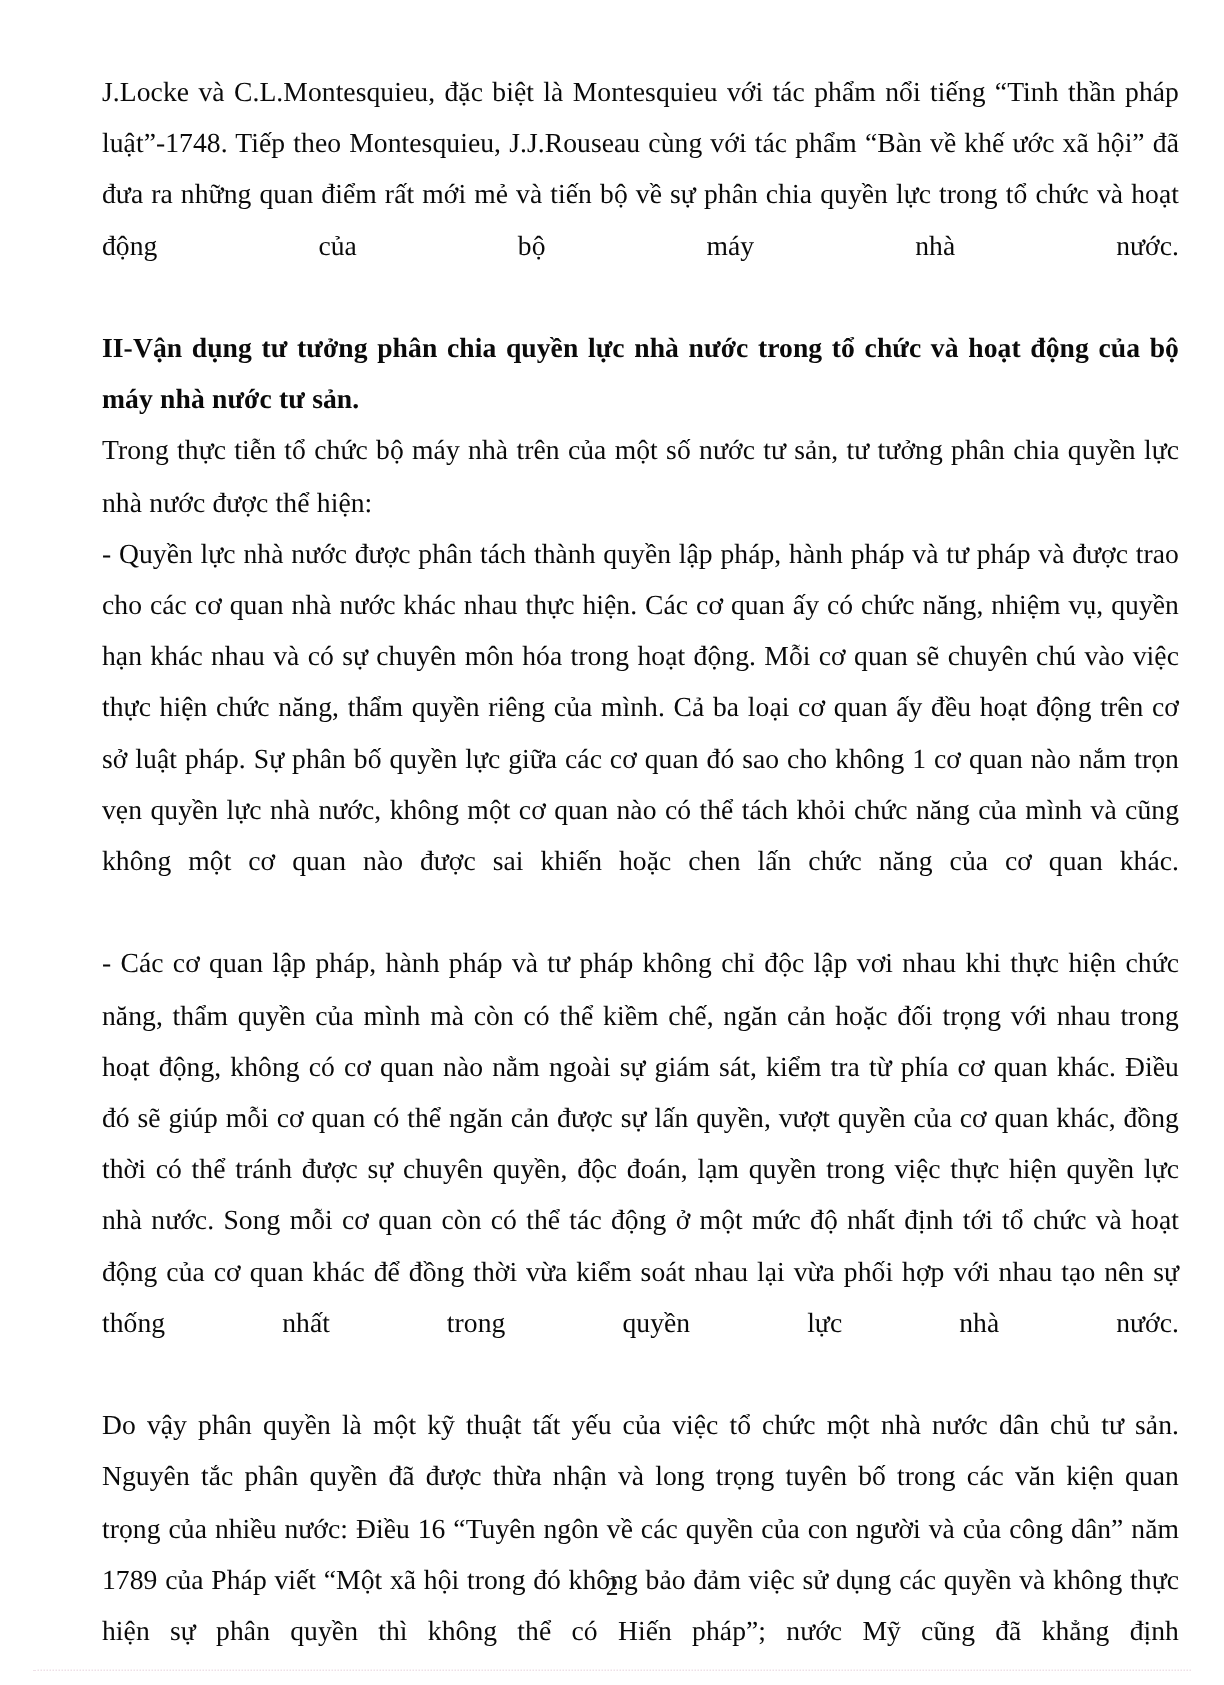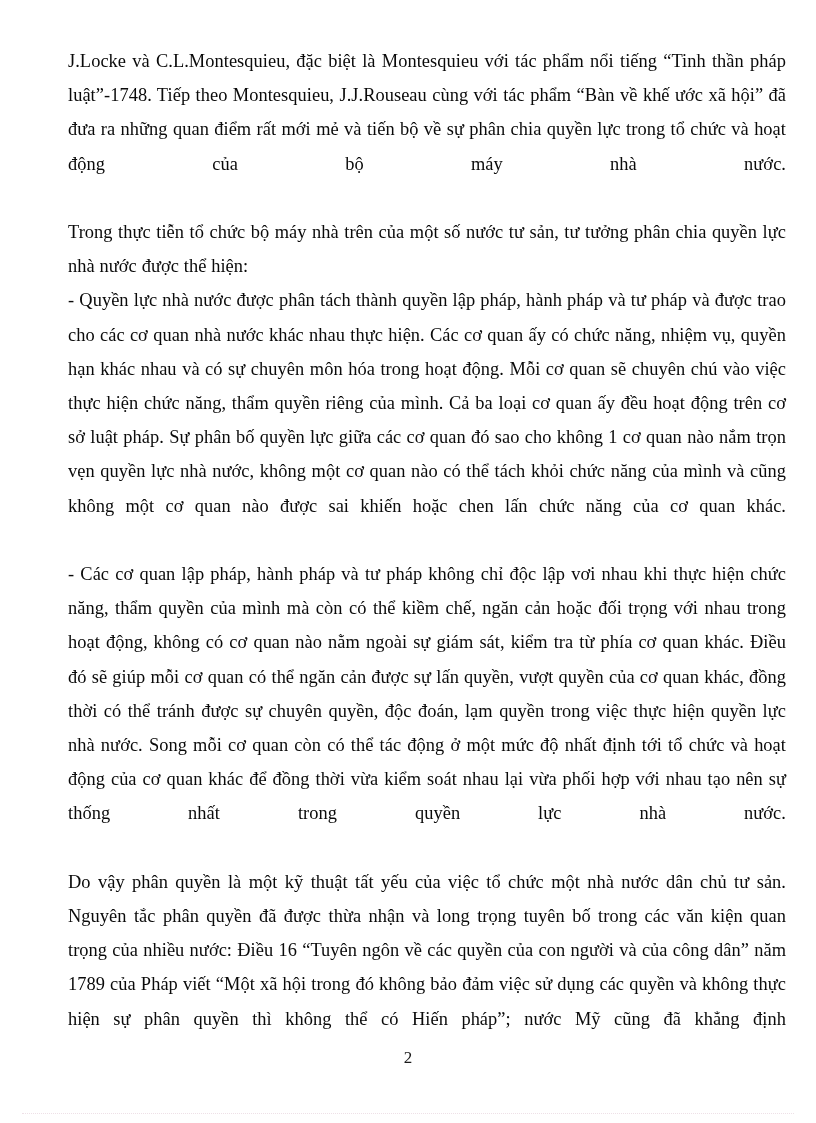--- a/index.html
+++ b/index.html
@@ -82,20 +82,21 @@
 </style>
 </head>
 <body>
 
 <div class="page">
 
   <div class="content">
 
     <p class="para">J.Locke và C.L.Montesquieu, đặc biệt là Montesquieu với tác phẩm nổi tiếng “Tinh thần pháp luật”-1748.  Tiếp theo Montesquieu, J.J.Rouseau cùng với tác phẩm “Bàn về khế ước xã hội” đã đưa ra những quan điểm rất mới mẻ và tiến bộ về sự phân chia quyền lực trong tổ chức và hoạt động của bộ máy nhà nước.</p>
 
+    <p class="para bold nostretch">II-Vận dụng tư tưởng phân chia quyền lực nhà nước trong tổ chức và hoạt động của bộ máy nhà nước tư sản.</p>
 
     <p class="para nostretch">Trong thực tiễn tổ chức bộ máy nhà trên của một số nước tư sản, tư tưởng phân chia quyền lực nhà nước được thể hiện:</p>
 
     <p class="para">- Quyền lực nhà nước được phân tách thành quyền lập pháp, hành pháp và tư pháp và được trao cho các cơ quan nhà nước khác nhau thực hiện. Các cơ quan ấy có chức năng, nhiệm vụ, quyền hạn khác nhau và có sự chuyên môn hóa trong hoạt động. Mỗi cơ quan sẽ chuyên chú vào việc thực hiện chức năng, thẩm quyền riêng của mình. Cả ba loại cơ quan ấy đều hoạt động trên cơ sở luật pháp. Sự phân bố quyền lực giữa các cơ quan đó sao cho không 1 cơ quan nào nắm trọn vẹn quyền lực nhà nước, không một cơ quan nào có thể tách khỏi chức năng của mình và cũng không một cơ quan nào được sai khiến hoặc chen lấn chức năng của cơ quan khác.</p>
 
     <p class="para">- Các cơ quan lập pháp, hành pháp và tư pháp không chỉ độc lập vơi nhau khi thực hiện chức năng, thẩm quyền của mình mà còn có thể kiềm chế, ngăn cản hoặc đối trọng với nhau trong hoạt động, không có cơ quan nào nằm ngoài sự giám sát, kiểm tra từ phía cơ quan khác. Điều đó sẽ giúp mỗi cơ quan có thể ngăn cản được sự lấn quyền, vượt quyền của cơ quan khác, đồng thời có thể tránh được sự chuyên quyền, độc đoán, lạm quyền trong việc thực hiện quyền lực nhà nước. Song mỗi cơ quan còn có thể tác động ở một mức độ nhất định tới tổ chức và hoạt động của cơ quan khác để đồng thời vừa kiểm soát nhau lại vừa phối hợp với nhau tạo nên sự thống nhất trong quyền lực nhà nước.</p>
 
     <p class="para">Do vậy phân quyền là một kỹ thuật tất yếu của việc tổ chức một nhà nước dân chủ tư sản. Nguyên tắc phân quyền đã được thừa nhận và long trọng tuyên bố trong các văn kiện quan trọng của nhiều nước: Điều 16 “Tuyên ngôn về các quyền của con người và của công dân” năm 1789 của Pháp viết “Một xã hội trong đó không bảo đảm việc sử dụng các quyền và không thực hiện sự phân  quyền thì không thể có Hiến pháp”; nước Mỹ cũng đã khẳng định</p>
 
   </div>

